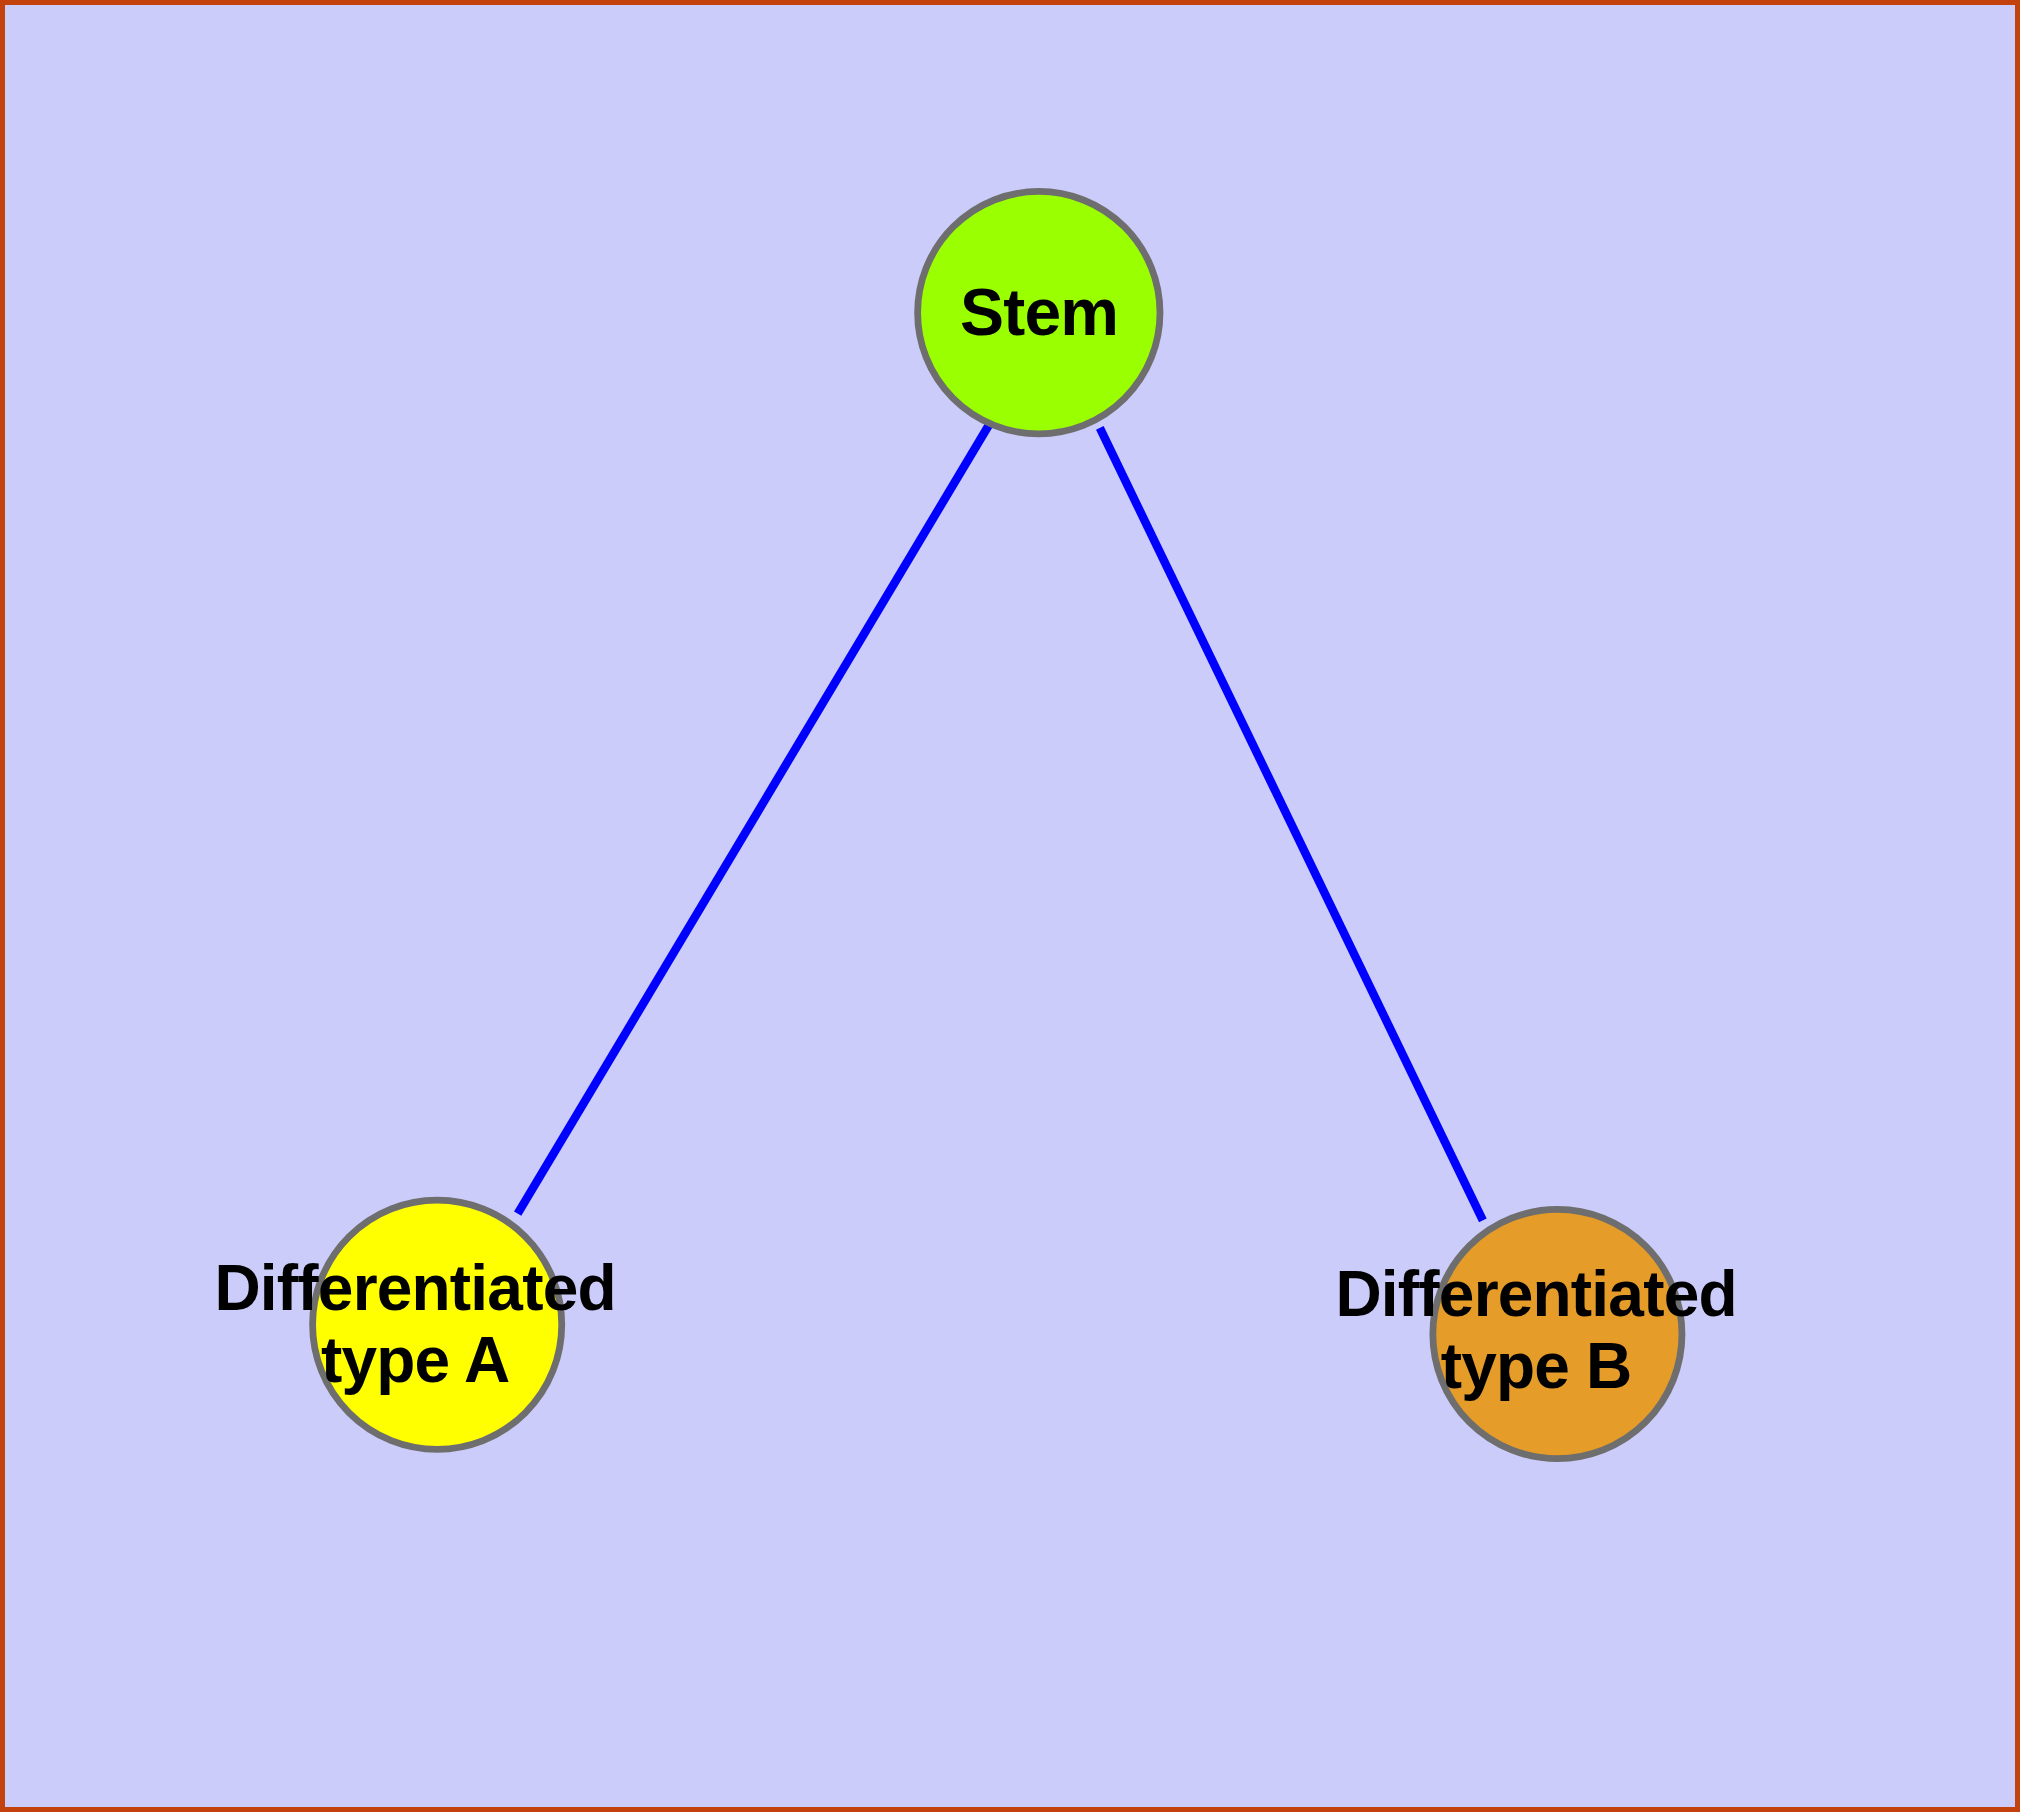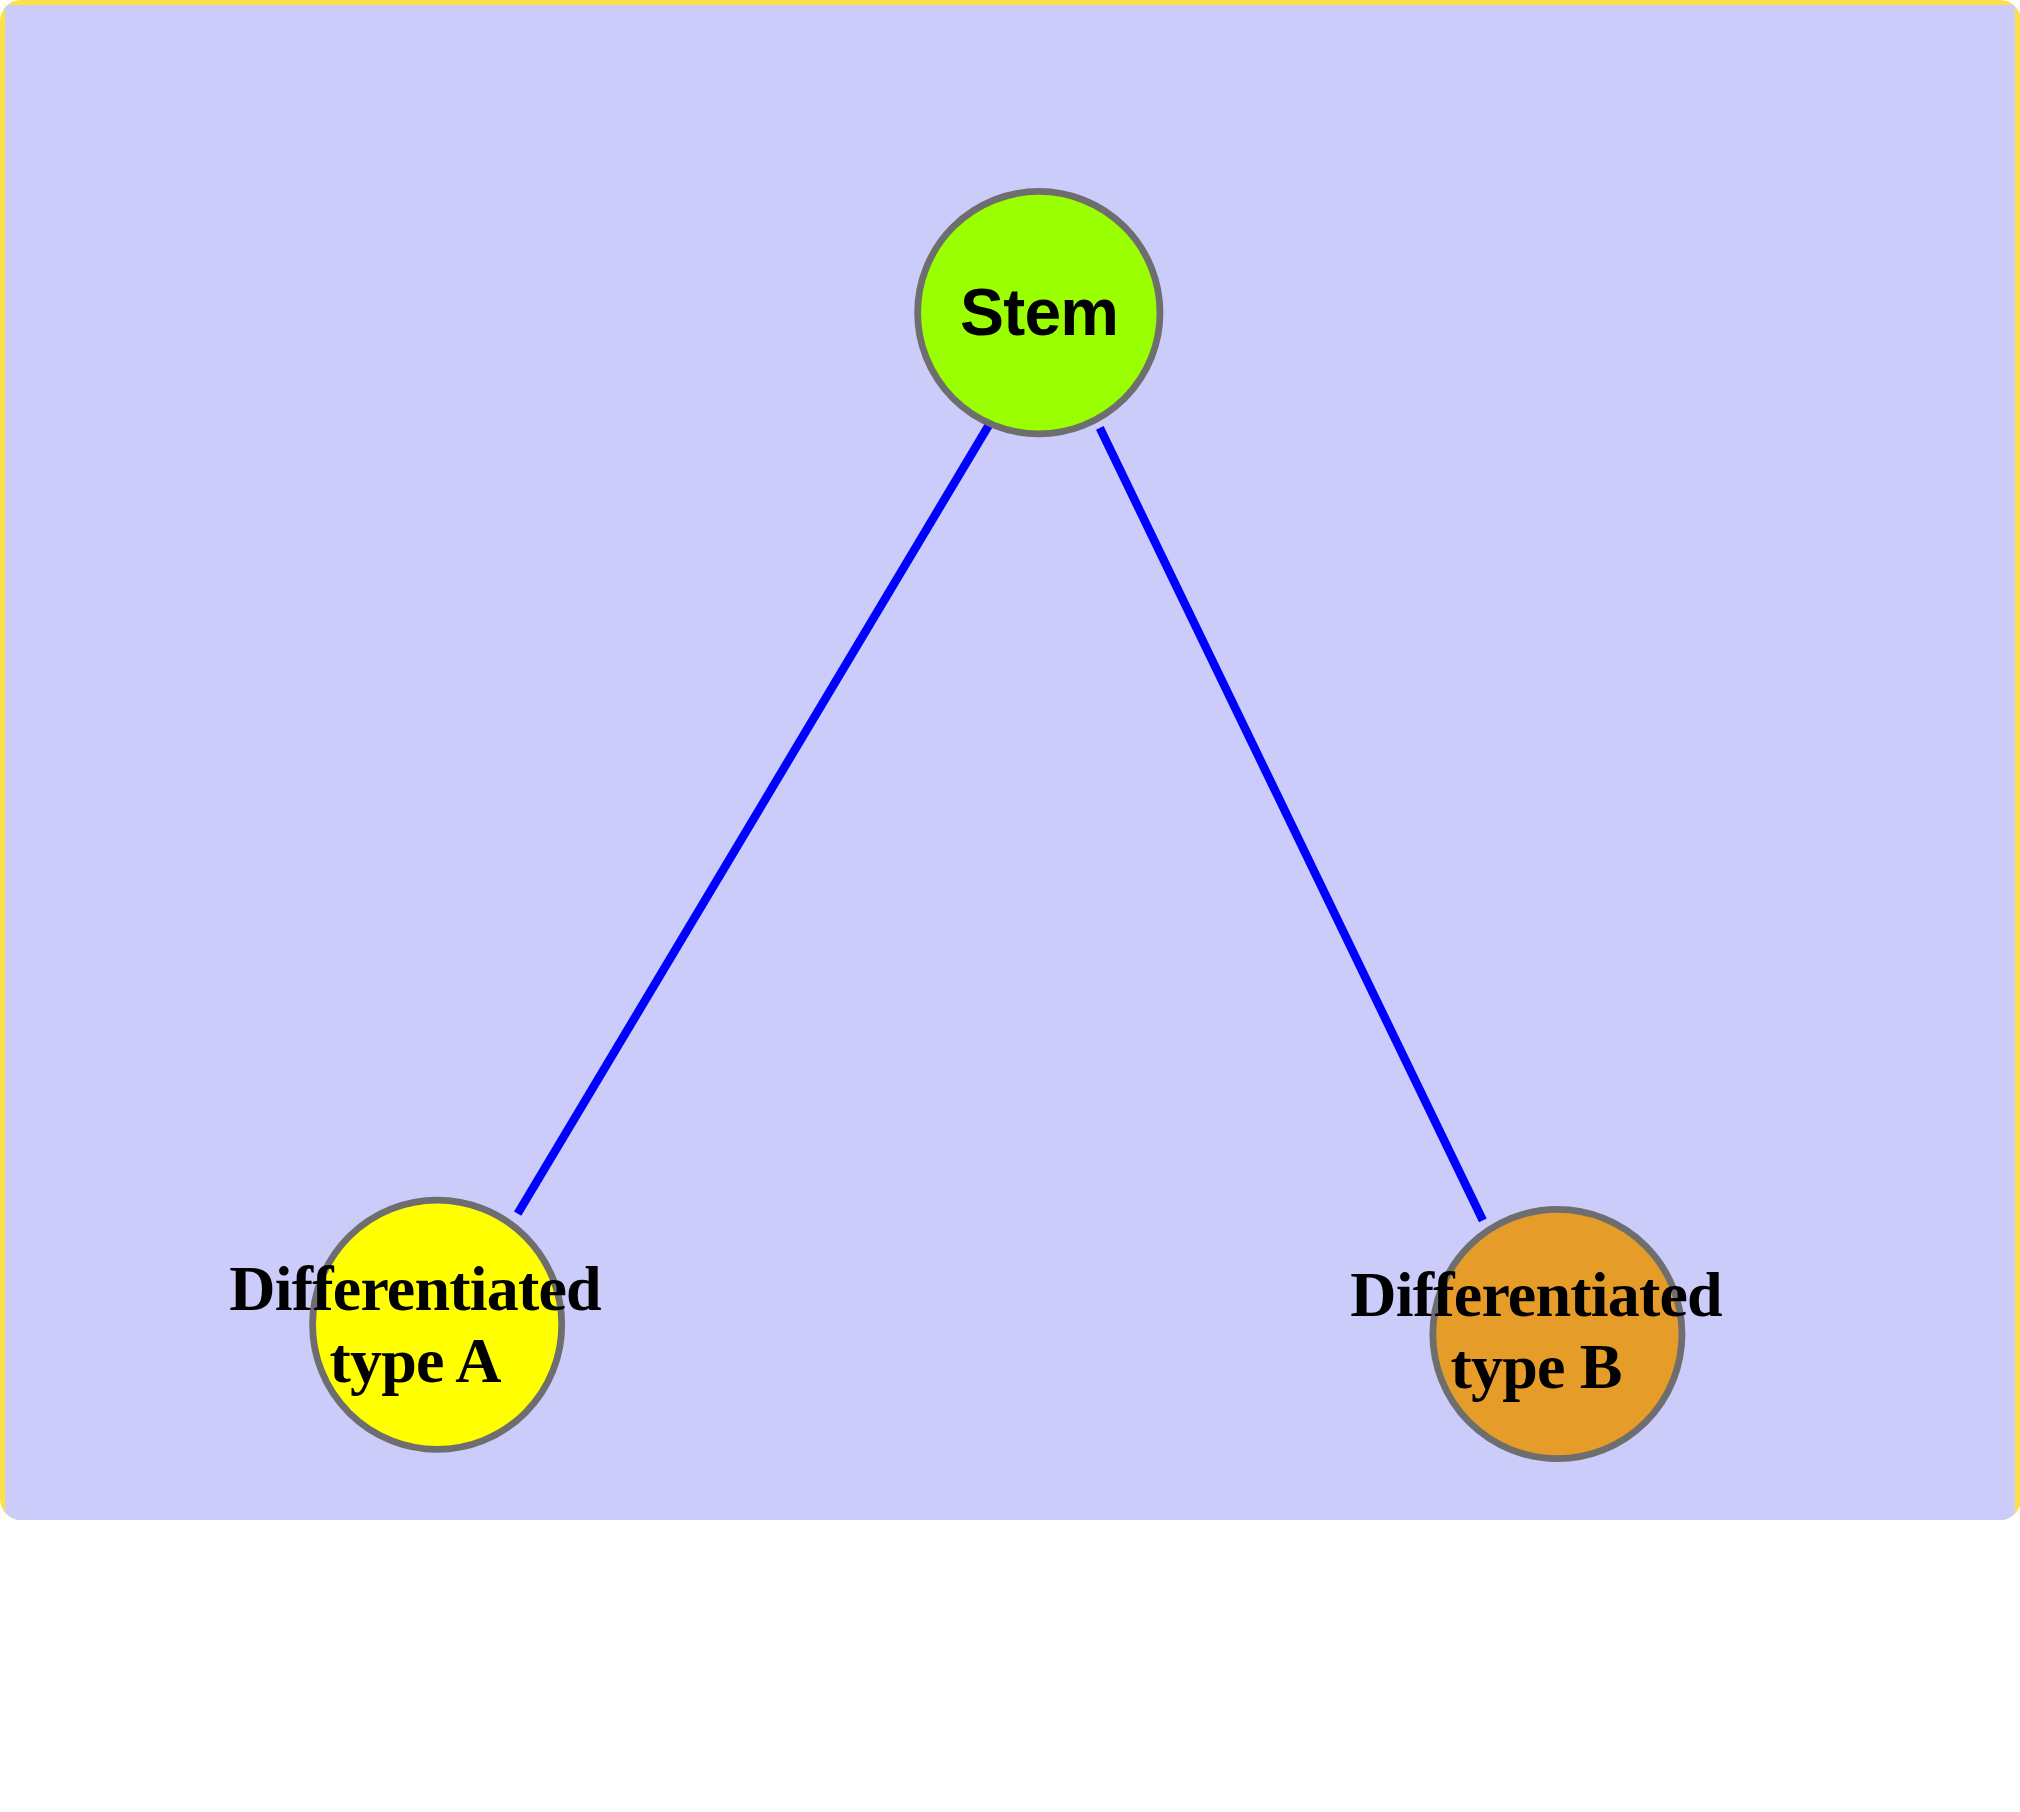--- a/index.html
+++ b/index.html
@@ -4,25 +4,24 @@
 <title>Cell Differentiation Graph</title>
 <style>
   html, body {
     margin: 0;
     padding: 0;
     background: #ffffff;
   }
   #canvas {
     position: relative;
     width: 2021px;
-    height: 1520px;
-    background: #fde047;
+    height: 1812px;
+    background: #c2410c;
     overflow: hidden;
     font-family: "Liberation Sans", sans-serif;
-    border-radius: 21px;
   }
   #plot-area {
     position: absolute;
     left: 5.1px;
     top: 5.1px;
     width: 2010px;
     height: 1802px;
     background: #ccccfa;
   }
   #graph-svg {
@@ -40,21 +39,20 @@
     font-size: 66px;
     line-height: 1.12;
     text-align: center;
     white-space: pre;
     letter-spacing: -0.8px;
     pointer-events: none;
     transform: translate(-50%, -50%);
   }
   .node-label.small {
     font-size: 64px;
-    font-family: Liberation Serif, serif;
   }
 </style>
 </head>
 <body>
 
 <div id="canvas">
   <div id="plot-area">
 
     <svg id="graph-svg" viewBox="0 0 2372 2126" preserveAspectRatio="none">
       <g id="edges-group">

